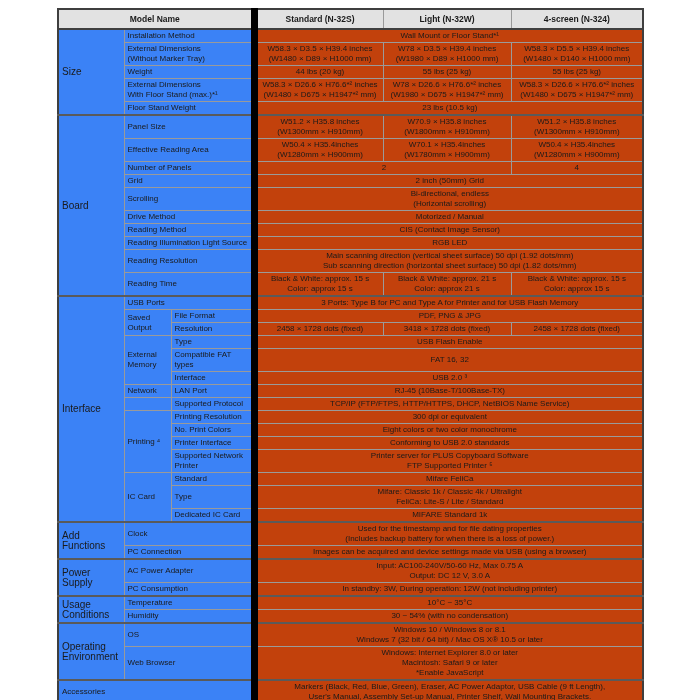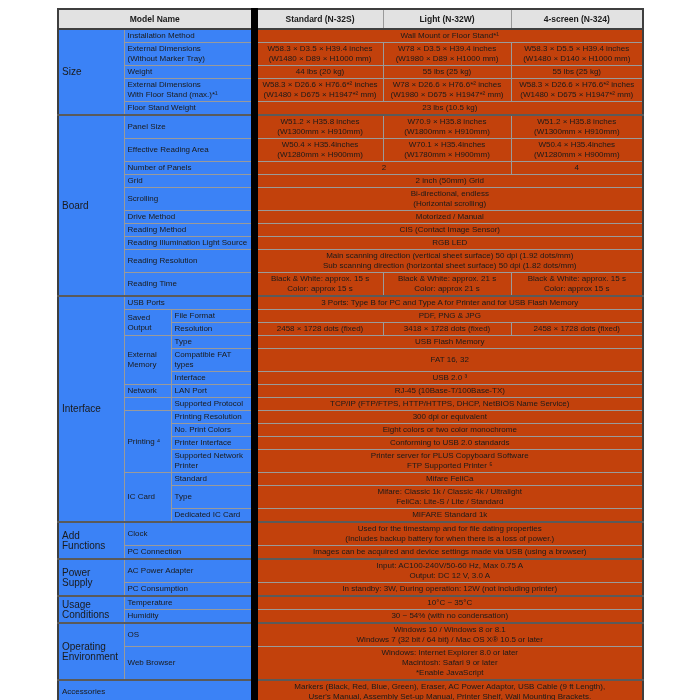--- a/index.html
+++ b/index.html
@@ -171,21 +171,21 @@
         </tr>
         <tr>
           <td class="lcell" colspan="1">Resolution</td>
           <td class="vcell first-data">2458 × 1728 dots (fixed)</td>
           <td class="vcell">3418 × 1728 dots (fixed)</td>
           <td class="vcell">2458 × 1728 dots (fixed)</td>
         </tr>
         <tr>
           <td class="scell" rowspan="3">External Memory</td>
           <td class="lcell">Type</td>
-          <td class="vcell first-data" colspan="3">USB Flash Memory</td>
+          <td class="vcell first-data" colspan="3">USB Flash Enable</td>
         </tr>
         <tr>
           <td class="lcell" colspan="1">Compatible FAT types</td>
           <td class="vcell first-data" colspan="3">FAT 16, 32</td>
         </tr>
         <tr>
           <td class="lcell" colspan="1">Interface</td>
           <td class="vcell first-data" colspan="3">USB 2.0 ³</td>
         </tr>
         <tr>

